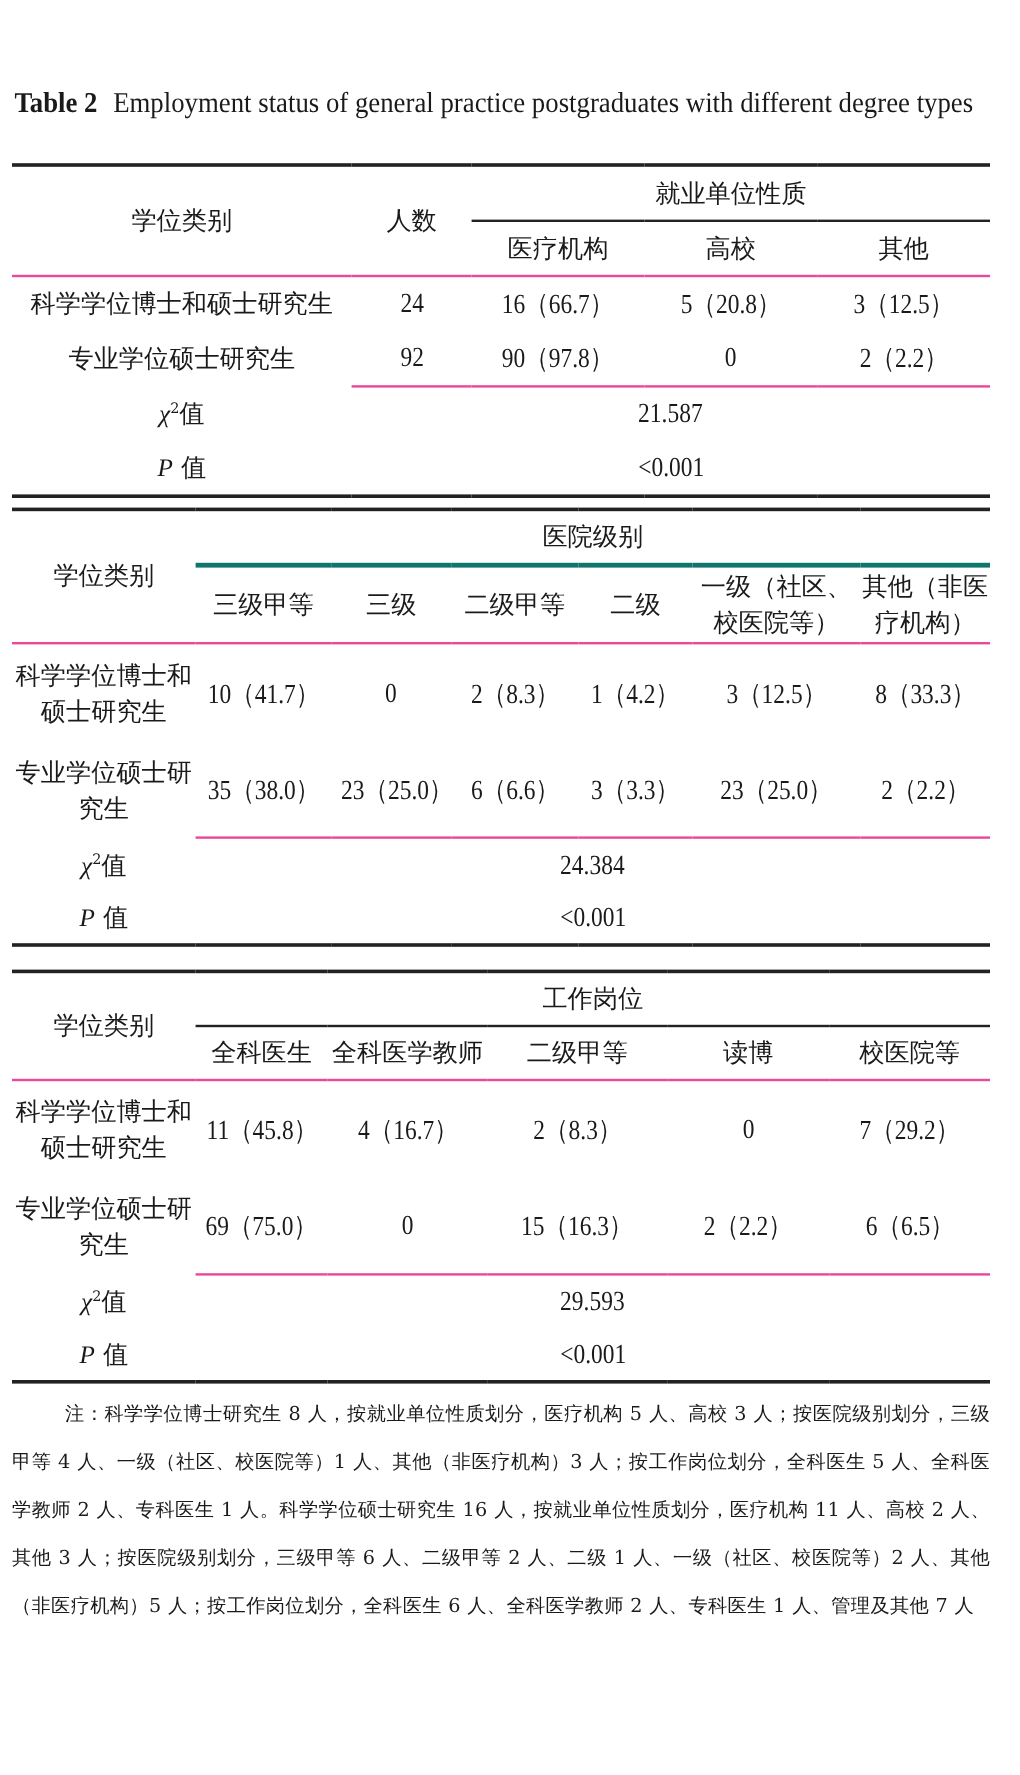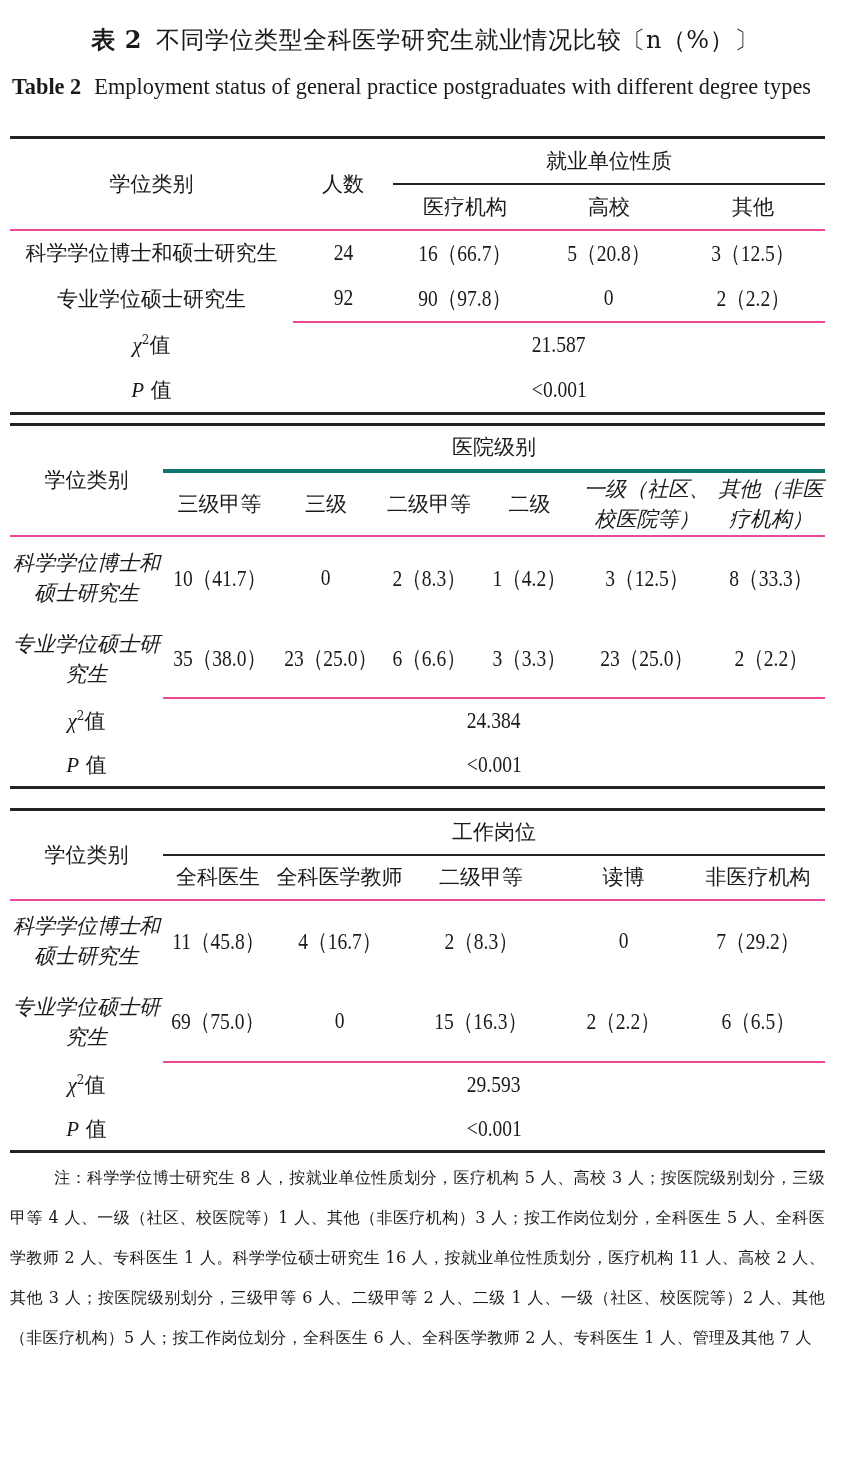--- a/index.html
+++ b/index.html
@@ -26,42 +26,39 @@
     border-collapse: collapse; table-layout: fixed;
     font-size: 21px;
   }
   table.t td {
     text-align: center; vertical-align: middle; padding: 0; white-space: nowrap;
   }
   .num { font-family: "Liberation Serif", serif; font-size: 23px; transform: scaleX(0.85); display: inline-block; }
   .rule-top { border-top: 3px solid #222; }
   .rule-mid { border-bottom: 2px solid #ec4899; }
   .rule-bot { border-bottom: 3px solid #222; }
-  .twoline { line-height: 30px; white-space: normal !important; font-style: italic; }
+  .twoline { line-height: 30px; white-space: normal !important; }
   .it { font-style: italic; font-family: "Liberation Serif", serif; }
   sup { font-size: 12px; }
 
   #t1 { top: 136px; }
   #t2 { top: 423px; }
   #t3 { top: 808px; }
 
   .note {
     position: absolute; left: 10px; top: 1158px; width: 815px;
     font-size: 16px; line-height: 40px; text-align: justify; letter-spacing: 0.3px;
   }
   .note .indent { display: inline-block; width: 44px; }
 </style>
 </head>
 <body>
 
 <div class="page">
 
-  <div class="caption-cn">
-    <span class="label">表 2</span><span>不同学位类型全科医学研究生就业情况比较〔n（%）〕</span>
-  </div>
   <div class="caption-en">
     <span class="label">Table 2</span><span>Employment status of general practice postgraduates with different degree types</span>
   </div>
 
   <table class="t" id="t1">
     <colgroup>
       <col style="width:283px">
         <col style="width:100px">
         <col style="width:144px">
         <col style="width:144px">
@@ -167,21 +164,21 @@
     <tbody>
         <tr class="rule-top" style="height:45px">
       <td rowspan="2" class="rule-mid">学位类别</td>
       <td colspan="5" style="border-bottom:2px solid #222">工作岗位</td>
     </tr>
     <tr style="height:45px">
       <td class="rule-mid">全科医生</td>
       <td class="rule-mid">全科医学教师</td>
       <td class="rule-mid">二级甲等</td>
       <td class="rule-mid">读博</td>
-      <td class="rule-mid">非医疗机构</td>
+      <td class="rule-mid">校医院等</td>
     </tr>
     <tr style="height:82px">
       <td class="twoline">科学学位博士和硕士研究生</td>
       <td><span class="num">11（45.8）</span></td>
       <td><span class="num">4（16.7）</span></td>
       <td><span class="num">2（8.3）</span></td>
       <td><span class="num">0</span></td>
       <td><span class="num">7（29.2）</span></td>
     </tr>
     <tr style="height:80px">

